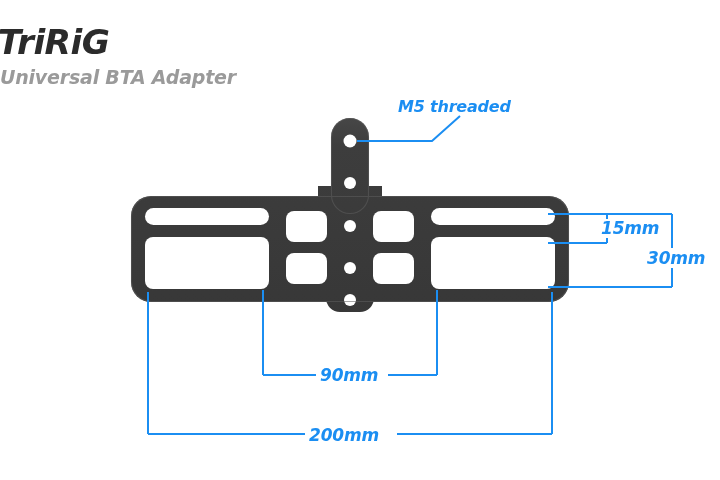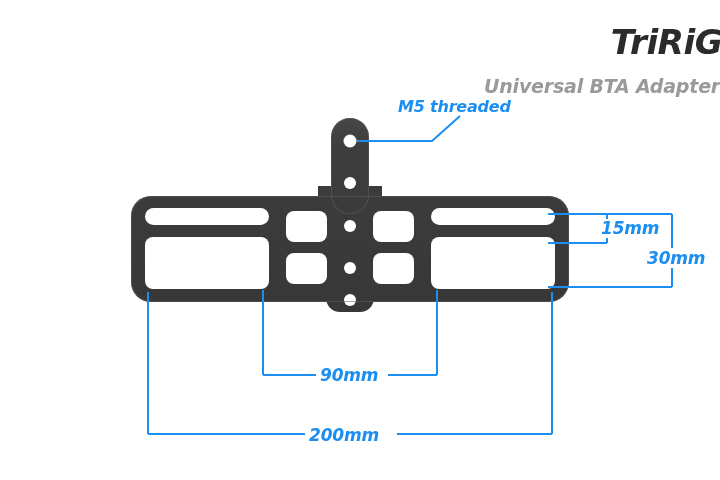--- a/index.html
+++ b/index.html
@@ -20,36 +20,36 @@
     width: 720px;
     height: 480px;
   }
 
   
   .brand {
     position: absolute;
     left: 0;
     top: 26px;
     width: 720px;
-    text-align: right;
+    text-align: left;
     pointer-events: none;
   }
   .brand-logo {
     font-family: "DejaVu Sans", sans-serif;
     font-size: 33px;
     font-weight: 700;
     font-style: italic;
     letter-spacing: -0.5px;
     color: #2b2b2b;
     line-height: 1;
     transform: scaleX(1.04);
     display: inline-block;
   }
   .brand-sub {
-    margin-top: 18px;
+    margin-top: 9px;
     font-family: "DejaVu Sans", sans-serif;
     font-size: 19px;
     font-weight: 700;
     font-style: italic;
     color: #9a9a9a;
     line-height: 1;
     letter-spacing: -0.2px;
   }
 
   

